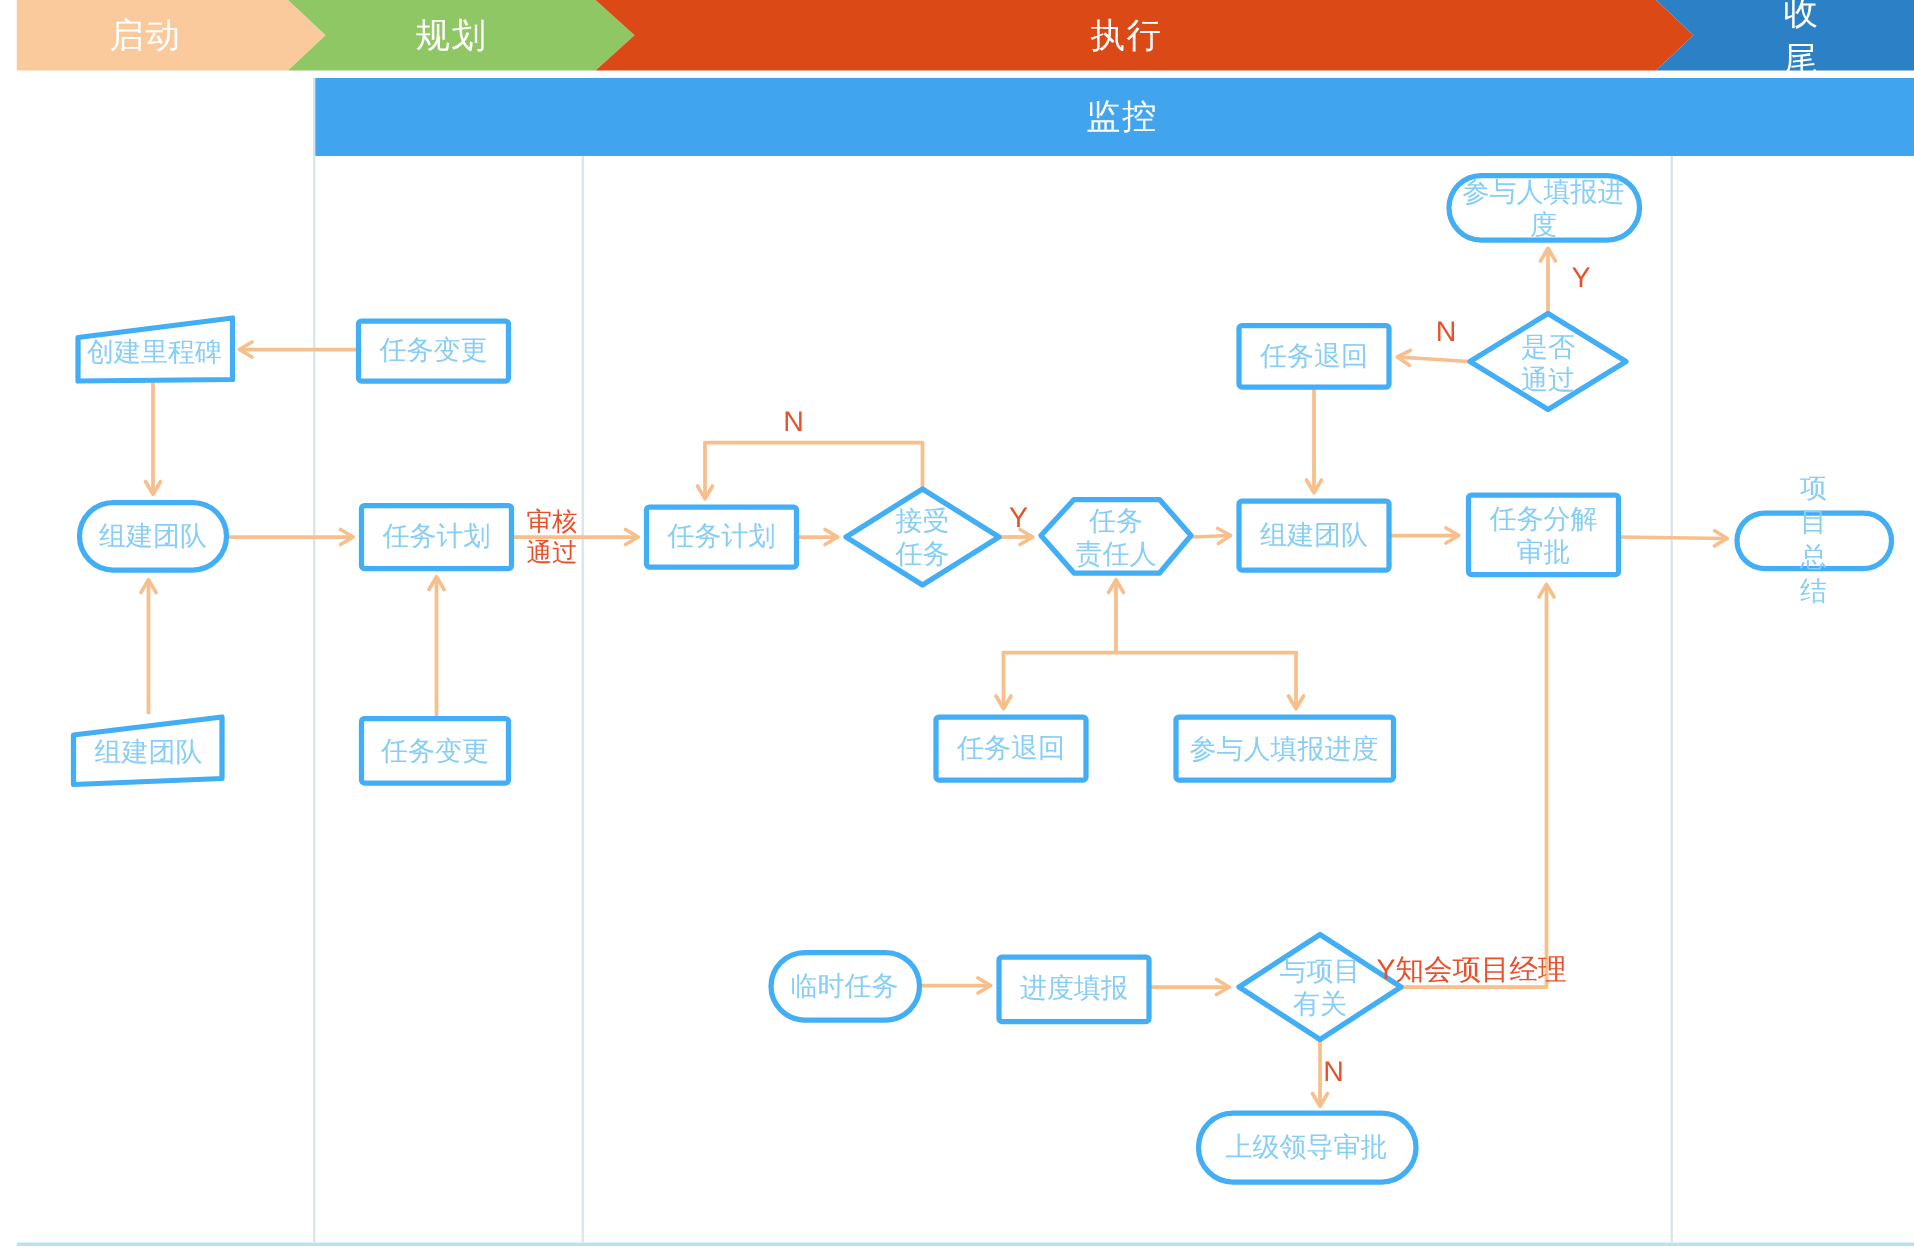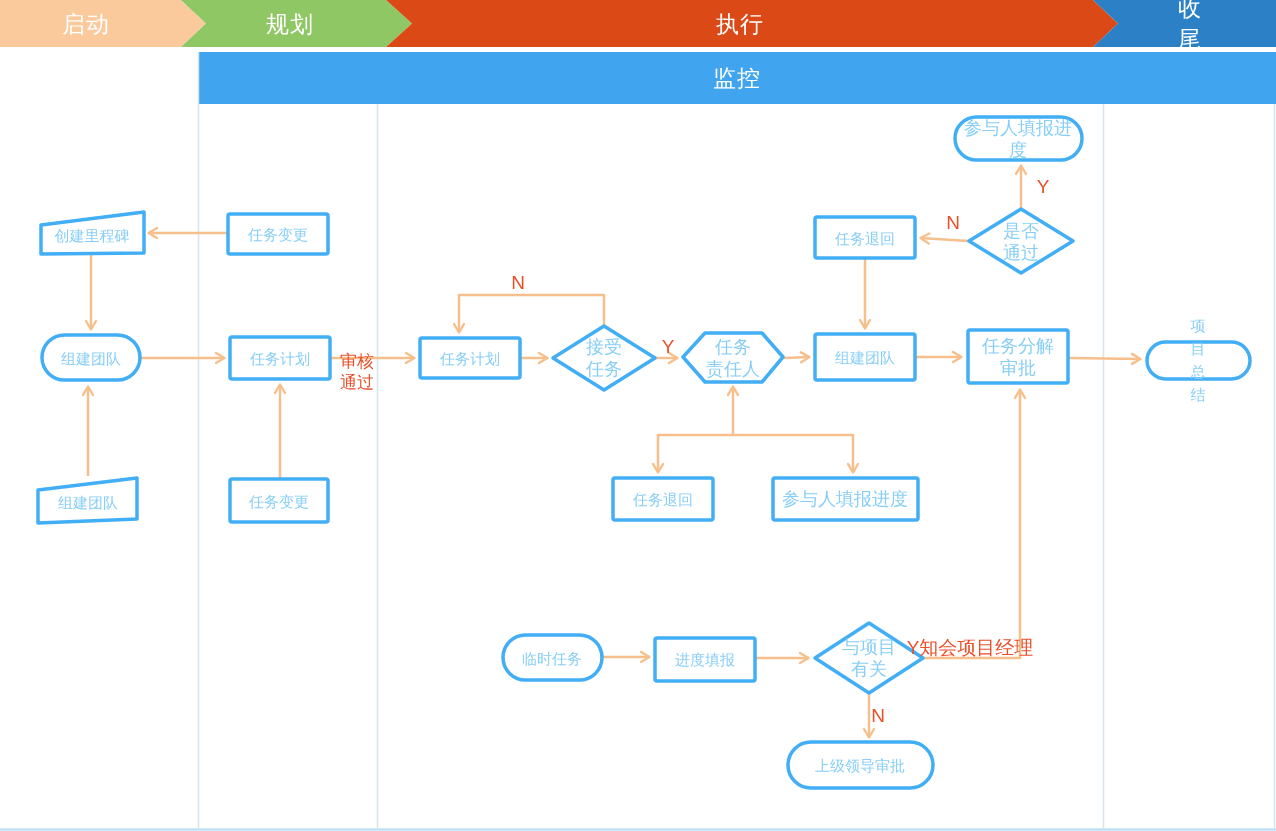--- a/index.html
+++ b/index.html
@@ -1,26 +1,26 @@
 <!DOCTYPE html>
 <html><head>
 <meta charset="utf-8">
 <style>
   html,body{margin:0;padding:0;background:#ffffff;}
   body{width:1276px;height:831px;position:relative;overflow:hidden;
        font-family:"Liberation Sans","DejaVu Sans",sans-serif;}
-  .stage{position:absolute;left:0;top:0;width:1140px;height:831px;}
+  .stage{position:absolute;left:11px;top:0;width:1140px;height:831px;}
   svg.layer{position:absolute;left:0;top:0;}
   .lbl{position:absolute;transform:translate(-50%,-50%);white-space:pre-line;
        text-align:center;pointer-events:none;}
   .phase-lbl{color:#ffffff;font-size:23px;letter-spacing:1px;}
-  .nl{color:#87CEF7;font-size:15px;line-height:23px;}
+  .nl{color:#87CEF7;font-size:18px;line-height:23px;}
   .nl.sm{font-size:18px;line-height:22px;}
   .el{color:#E8502A;font-size:19px;line-height:21px;}
-  .el.two{font-size:17px;line-height:21px;margin-top:14px;}
+  .el.two{font-size:17px;line-height:21px;}
   .el.tiny{font-size:19px;line-height:17px;}
 </style>
 </head>
 <body>
 
 <div class="stage">
 
   <svg class="layer" width="1276" height="831" viewBox="0 0 1276 831">
     <defs>
       <marker id="arw" viewBox="0 0 14 14" refX="10" refY="6.5" markerWidth="14" markerHeight="14" orient="auto" markerUnits="userSpaceOnUse">

